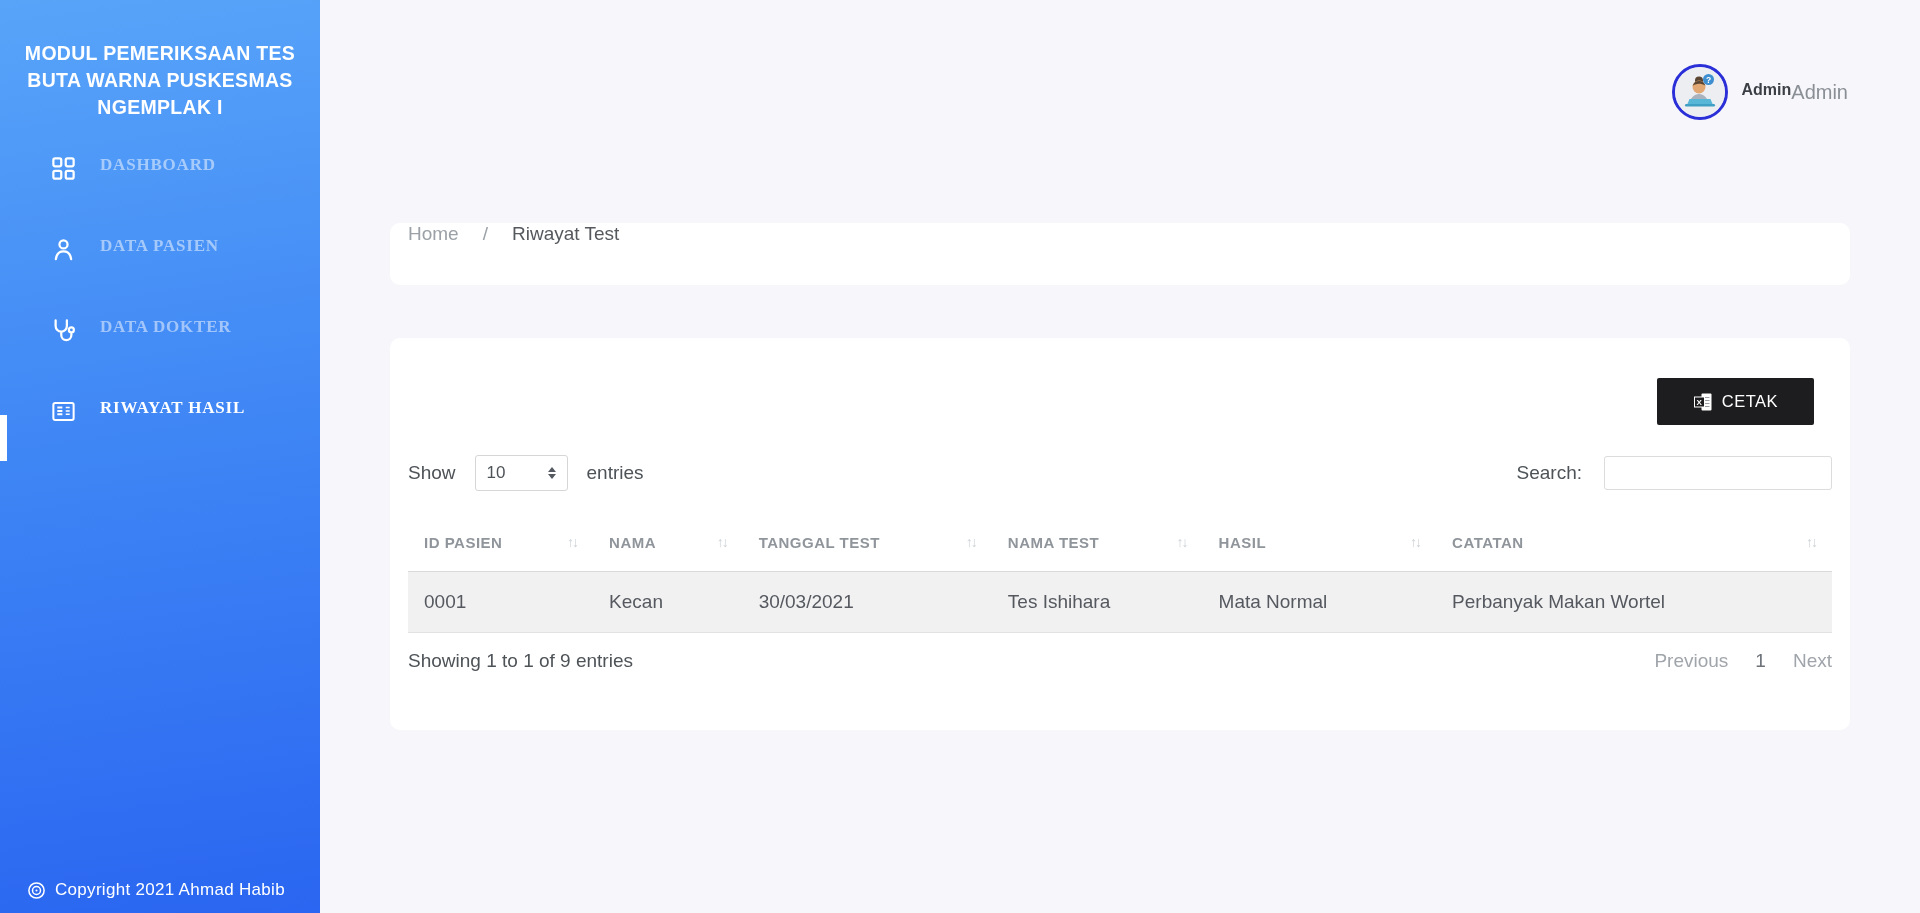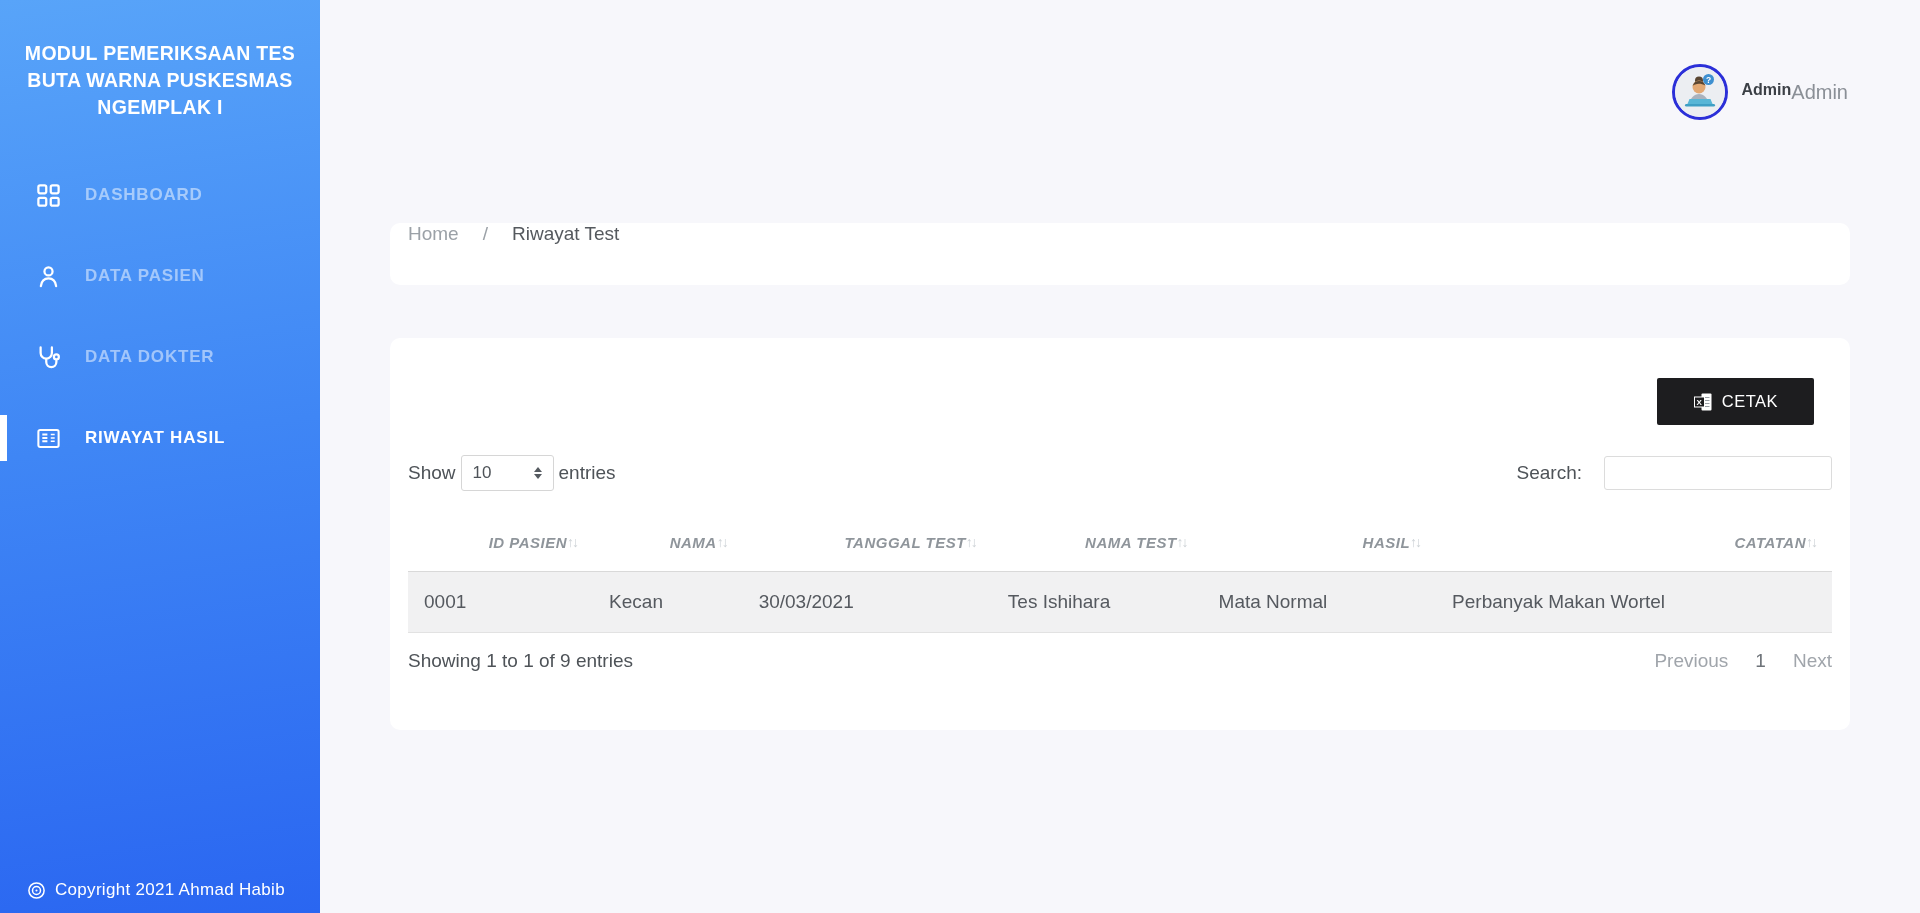--- a/index.html
+++ b/index.html
@@ -17,22 +17,22 @@
     position:absolute; left:0; top:0; width:320px; height:913px;
     background:linear-gradient(172deg,#58a4f9 0%,#3f86f5 48%,#2a66f1 100%);
   }
   .sidebar-title {
     margin:40px auto 0; width:284px; text-align:center;
     color:#ffffff; font-weight:bold; font-size:19.5px; line-height:1.38;
     letter-spacing:.3px;
   }
   .nav { margin-top:34px; }
   .nav-item {
-    height:81px; display:flex; align-items:center; gap:22px;
-    padding-left:33px; position:relative; cursor:pointer;
+    height:81px; display:flex; align-items:flex-start; gap:22px;
+    padding-left:48px; position:relative; cursor:pointer;font-family:Liberation Serif, serif;
   }
   .nav-item .icon { width:30px; display:flex; justify-content:center; flex:0 0 30px; }
   .nav-item .label {
     font-size:17px; font-weight:bold; letter-spacing:.8px;
     color:rgba(255,255,255,.5);
   }
   .nav-item.active .label { color:#ffffff; }
   .nav-item.active::before {
     content:""; position:absolute; left:0; top:50%; transform:translateY(-50%);
     width:7px; height:46px; background:#ffffff;
@@ -75,21 +75,21 @@
   .cetak-btn {
     position:absolute; top:40px; right:36px; width:157px; height:47px;
     background:#1d1d1f; color:#ffffff; border:none; cursor:pointer;
     display:flex; align-items:center; justify-content:center; gap:9px;
     font-family:inherit; font-size:16.5px; letter-spacing:.5px; border-radius:2px;
   }
   .controls-row {
     position:absolute; top:117px; left:18px; right:18px;
     display:flex; justify-content:space-between; align-items:center;
   }
-  .show-group { display:flex; align-items:center; gap:5px; font-size:19px; color:#4e5358; }
+  .show-group { display:flex; align-items:center; gap:19px; font-size:19px; color:#4e5358; }
   .page-size-select {
     width:93px; height:36px; border:1px solid #d6d6d6; border-radius:3px;
     display:flex; align-items:center; justify-content:space-between;
     padding:0 11px; cursor:pointer; background:#fff;
   }
   .page-size-select .val { font-size:17px; color:#4e5358; }
   .spinner { display:flex; flex-direction:column; gap:2px; }
   .spinner i { width:0; height:0; border-left:4px solid transparent; border-right:4px solid transparent; display:block; }
   .spinner .up   { border-bottom:5px solid #555a60; }
   .spinner .down { border-top:5px solid #555a60; }
@@ -98,23 +98,23 @@
     width:228px; height:34px; border:1px solid #dcdcdc; border-radius:3px;
     font-family:inherit; font-size:16px; padding:0 8px; color:#4e5358; background:#fff;
   }
 
   
   .data-table {
     position:absolute; top:176px; left:18px; right:18px;
     border-collapse:collapse; width:calc(100% - 36px); table-layout:fixed;
   }
   .data-table th {
-    text-align:right; font-size:15px; font-weight:bold; color:#8f959b;
+    text-align:left; font-size:15px; font-weight:bold; color:#8f959b;
     letter-spacing:.5px; padding:20px 16px; border-bottom:1px solid #d9d9d9;
-    cursor:pointer; white-space:nowrap;font-style:italic;
+    cursor:pointer; white-space:nowrap;
   }
   .sort-icon { float:right; color:#cdd2d6; font-size:14px; letter-spacing:-2px; font-weight:normal; }
   .data-table td {
     font-size:19px; color:#55595f; padding:19px 16px;
     background:#f1f1f2; border-bottom:1px solid #e2e2e2;
   }
   .col-0{width:13%} .col-1{width:10.5%} .col-2{width:17.5%}
   .col-3{width:14.8%} .col-4{width:16.4%} .col-5{width:27.8%}
 
   

